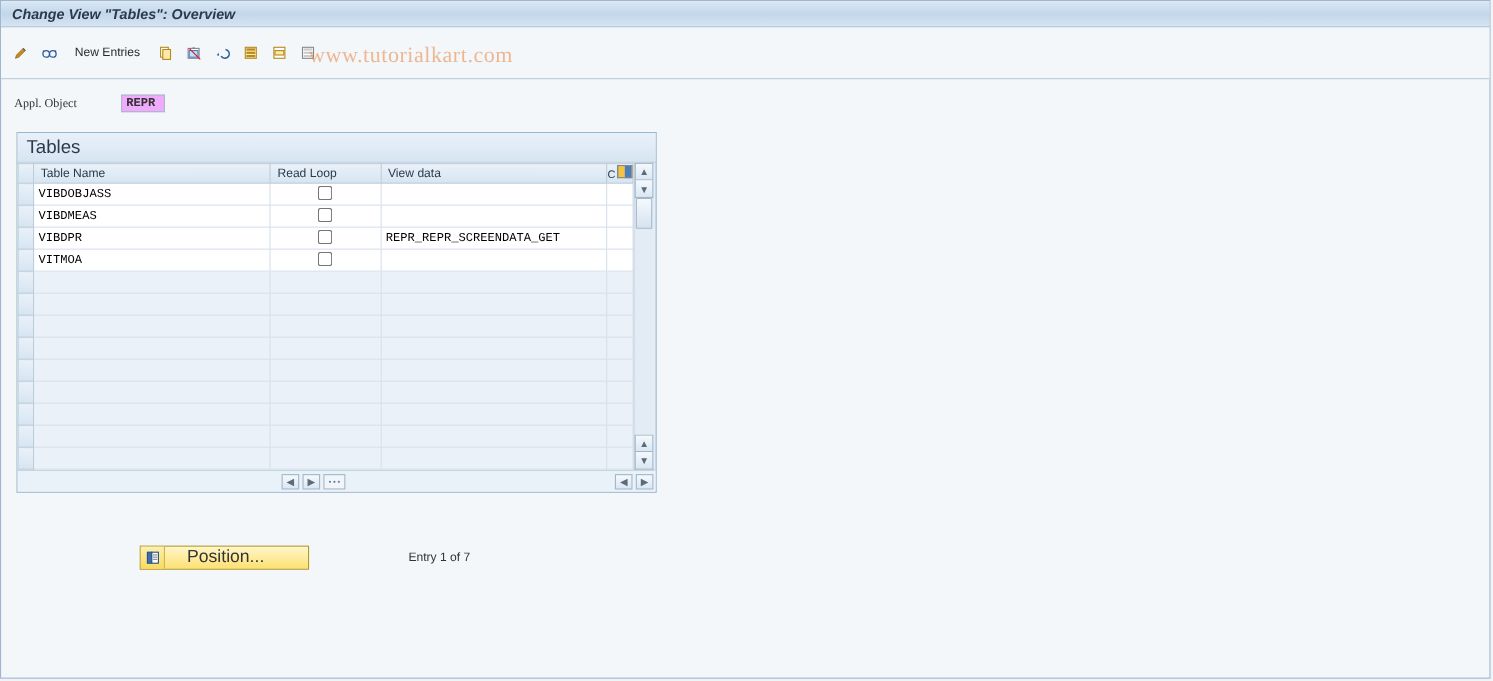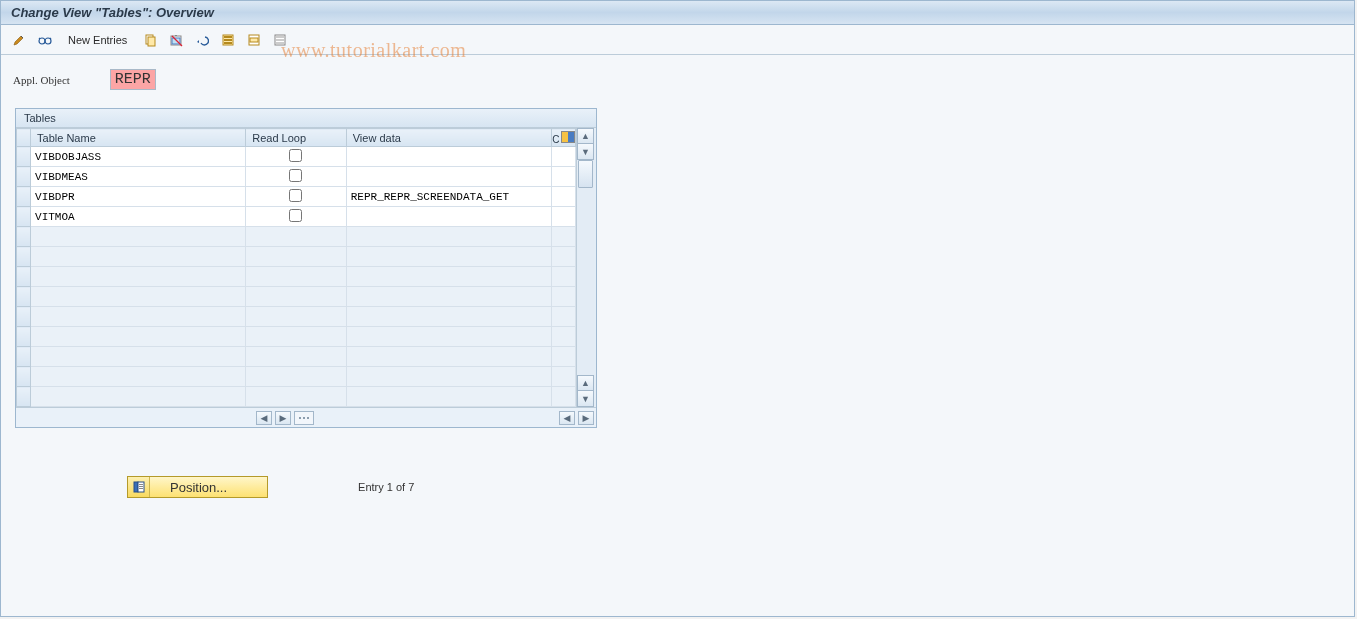--- a/index.html
+++ b/index.html
@@ -32,21 +32,21 @@
   }
   .title-bar span {
     font-weight: bold;
     font-style: italic;
     font-size: 13px;
     color: #2b3a4a;
   }
 
   
   .toolbar {
-    height: 30px;
+    height: 47px;
     display: flex;
     align-items: center;
     gap: 6px;
     padding: 0 8px;
     border-bottom: 1px solid #bcccd9;
     background: #f4f7fa;
   }
   .tb-btn {
     width: 20px; height: 20px;
     display:flex; align-items:center; justify-content:center;
@@ -80,37 +80,38 @@
     align-items:center;
     padding: 14px 10px 4px 12px;
     gap: 40px;
   }
   .form-label { color:#333;font-family:Liberation Serif, serif; }
   .form-value {
     display:inline-block;
     min-width: 40px;
     padding:1px 4px;
     border:1px solid #a9b9c8;
-    background:#fca5a5;
+    background:#f0abfc;
     font-family: "Courier New", monospace;
-    font-size:15px;
+    font-size:11px;
+    font-weight:bold;
   }
 
   
   .table-outer {
     margin: 14px 0 0 14px;
     width: 582px;
     border: 1px solid #9db7cf;
     background:#e3edf6;
   }
   .table-caption {
     background: linear-gradient(#e9f1f9, #d7e5f2);
     border-bottom:1px solid #bcccd9;
     padding: 3px 8px;
-    font-size:11px;
+    font-size:17px;
     color:#2b3a4a;
   }
   .table-grid-wrap {
     display:flex;
   }
   .table-grid {
     border-collapse: collapse;
     width: 560px;
     background:#fff;
   }
@@ -232,21 +233,21 @@
     margin: 48px 0 0 126px;
     gap: 90px;
   }
   .position-btn {
     display:flex;
     align-items:center;
     height:22px;
     background: linear-gradient(#fff6c9,#fde172);
     border:1px solid #b49a2a;
     cursor:pointer;
-    font-size:13px;
+    font-size:16px;
     color:#333;
   }
   .position-btn .pb-icon{
     width:22px; height:100%;
     border-right:1px solid #cdb651;
     display:flex;align-items:center;justify-content:center;
     background: linear-gradient(#fdf0b0,#f9da5f);
   }
   .position-btn .pb-label{
     padding: 0 40px 0 20px;

